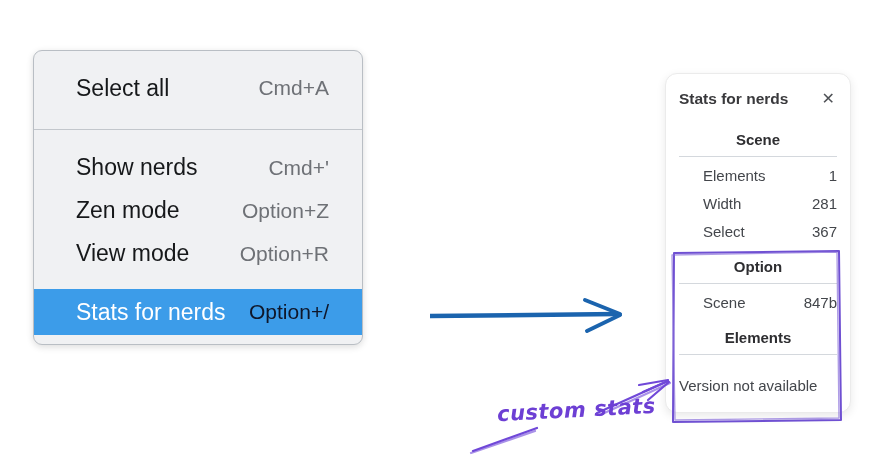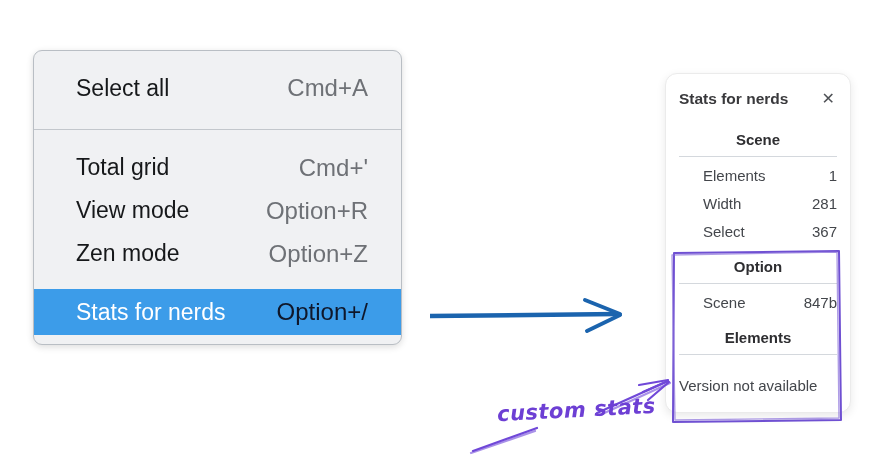--- a/index.html
+++ b/index.html
@@ -4,34 +4,34 @@
 <style>
   html,body{margin:0;padding:0;}
   body{
     width:873px;height:461px;position:relative;overflow:hidden;
     background:#ffffff;
     font-family:"Liberation Sans",sans-serif;
   }
 
   
   .menu{
-    position:absolute;left:33px;top:50px;width:369px;height:295px;
+    position:absolute;left:33px;top:50px;width:330px;height:295px;
     background:#f0f1f3;border:1px solid #b9bec4;border-radius:9px;
     box-shadow:0 2px 7px rgba(0,0,0,0.14);
     overflow:hidden;box-sizing:border-box;
   }
   .menu-group-top{padding:14px 0 18px;}
   .menu-group-main{padding-top:16px;}
   .menu-item{
     height:43px;display:flex;align-items:center;justify-content:space-between;
     padding:0 33px 0 42px;cursor:default;
   }
   .menu-item-tall{height:46px;}
   .mi-label{font-size:23px;color:#16181a;}
-  .mi-short{font-size:24px;color:#6e7176;}
+  .mi-short{font-size:21px;color:#6e7176;}
   .menu-item.selected{
     background:#3c9ce9;margin-top:14px;height:46px;
   }
   .menu-item.selected .mi-label{color:#ffffff;}
   .menu-item.selected .mi-short{color:#0f172a;}
   .menu-divider{height:1px;background:#c3c7cc;}
 
   
   .panel{
     position:absolute;left:665px;top:73px;width:186px;box-sizing:border-box;
@@ -64,30 +64,30 @@
 <div class="menu">
   <div class="menu-group-top">
     <div class="menu-item menu-item-tall">
       <span class="mi-label">Select all</span>
       <span class="mi-short">Cmd+A</span>
     </div>
   </div>
   <div class="menu-divider"></div>
   <div class="menu-group-main">
     <div class="menu-item">
-      <span class="mi-label">Total grid</span>
+      <span class="mi-label">Show nerds</span>
       <span class="mi-short">Cmd+'</span>
+    </div>
+    <div class="menu-item">
+      <span class="mi-label">Zen mode</span>
+      <span class="mi-short">Option+Z</span>
     </div>
     <div class="menu-item">
       <span class="mi-label">View mode</span>
       <span class="mi-short">Option+R</span>
-    </div>
-    <div class="menu-item">
-      <span class="mi-label">Zen mode</span>
-      <span class="mi-short">Option+Z</span>
     </div>
     <div class="menu-item selected">
       <span class="mi-label">Stats for nerds</span>
       <span class="mi-short">Option+/</span>
     </div>
   </div>
 </div>
 
 <div class="panel">
   <div class="panel-header">

